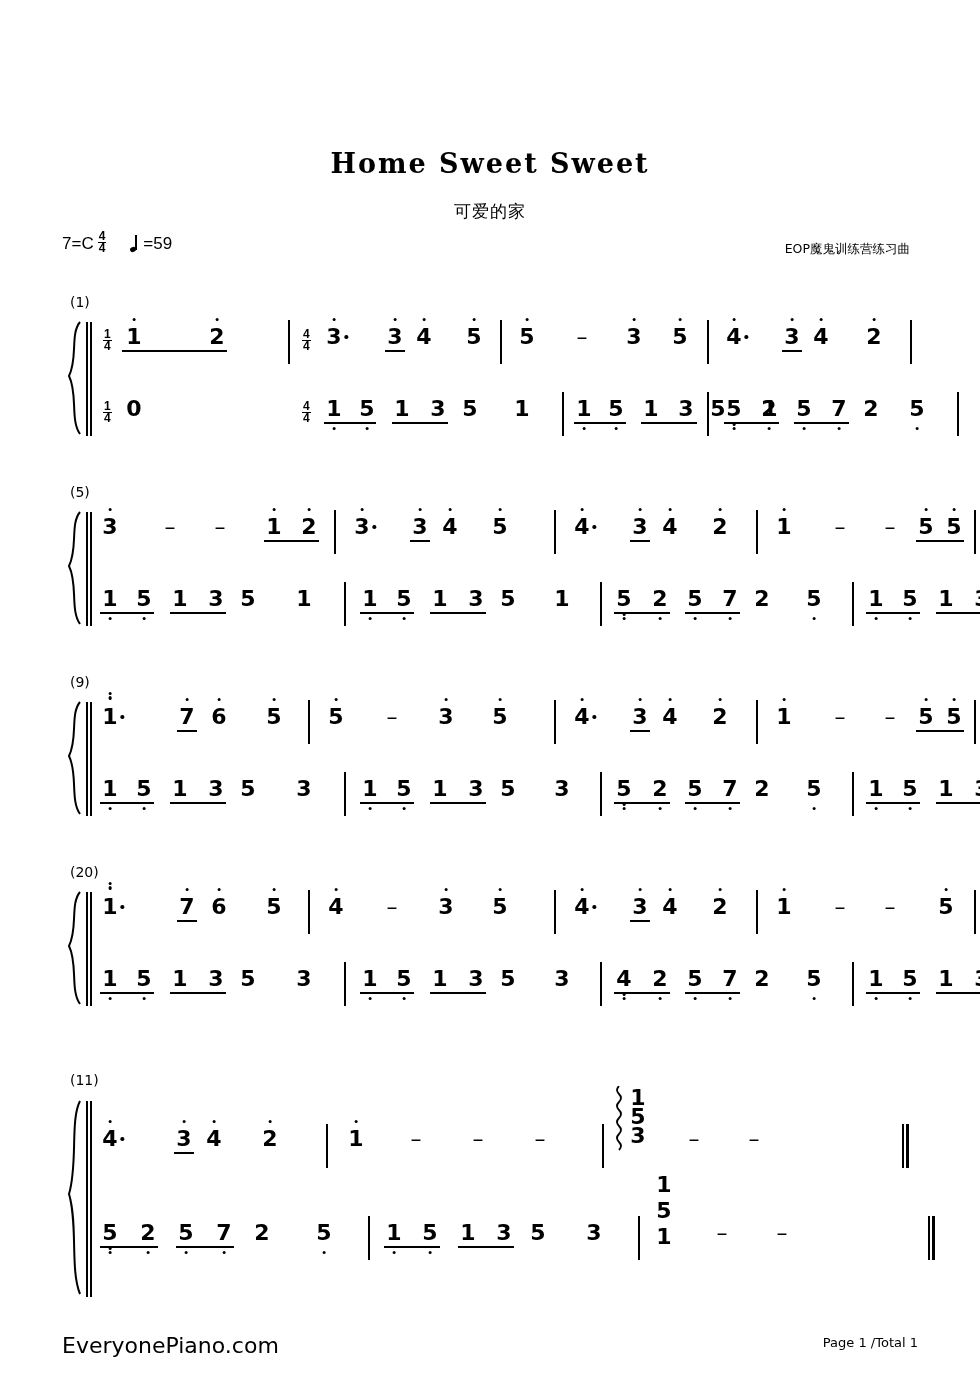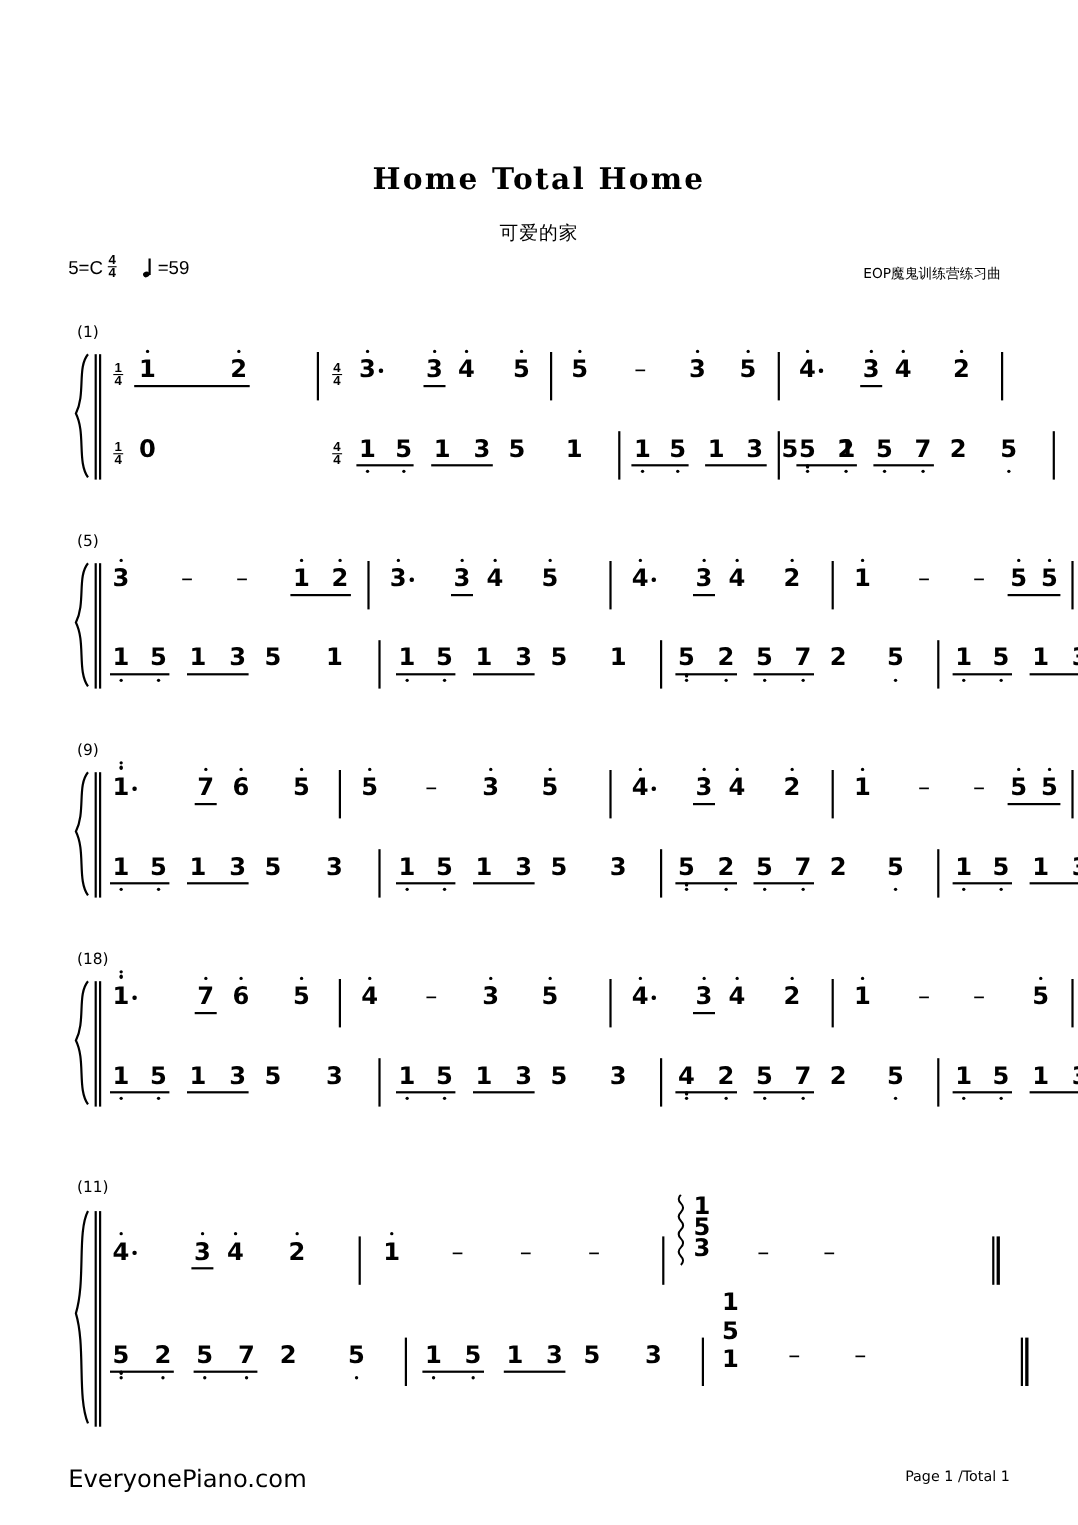--- a/index.html
+++ b/index.html
@@ -235,25 +235,25 @@
     font-weight: 700;
     font-size: 22px;
     line-height: 19px;
   }
   .chord .cnote { position: relative; }
   .arp-svg { position: absolute; }
 </style>
 </head>
 <body>
 
-<div id="sheet-title">Home Total Home</div>
+<div id="sheet-title">Home Sweet Sweet</div>
 <div id="sheet-subtitle">可爱的家</div>
 
 <div id="key-tempo">
-  <span>5=C</span>
+  <span>7=C</span>
   <span class="frac">
     <span class="num">4</span>
     <span class="den">4</span>
   </span>
   <span class="quarter-glyph">
     <span class="head"></span>
       <span class="stem"></span>
   </span>
   <span>=59</span>
 </div>
@@ -805,21 +805,21 @@
     </div>
     <div class="beam" style="left:804px;top:30px;width:54px;"></div>
     <div class="note" style="left:884px;top:6px;"><span class="glyph">1</span></div>
     <div class="note" style="left:920px;top:6px;"><span class="glyph">3</span></div>
     <div class="beam" style="left:874px;top:30px;width:56px;"></div>
 
   </div>
 </div>
 
 <div class="system" id="sys4" style="top:890px;height:120px;">
-  <div class="measure-label">(18)</div>
+  <div class="measure-label">(20)</div>
   <div class="brace">
     <svg width="22" height="118" viewBox="0 0 22 118">
       <path d="M18 2 C8 14, 16 38, 7 56 C16 74, 8 100, 18 114" stroke="#000" stroke-width="2" fill="none"></path>
     </svg>
   </div>
   <div class="open-bar" style="height:114px;">
     <div class="thin"></div>
       <div class="thin2"></div>
   </div>
 

